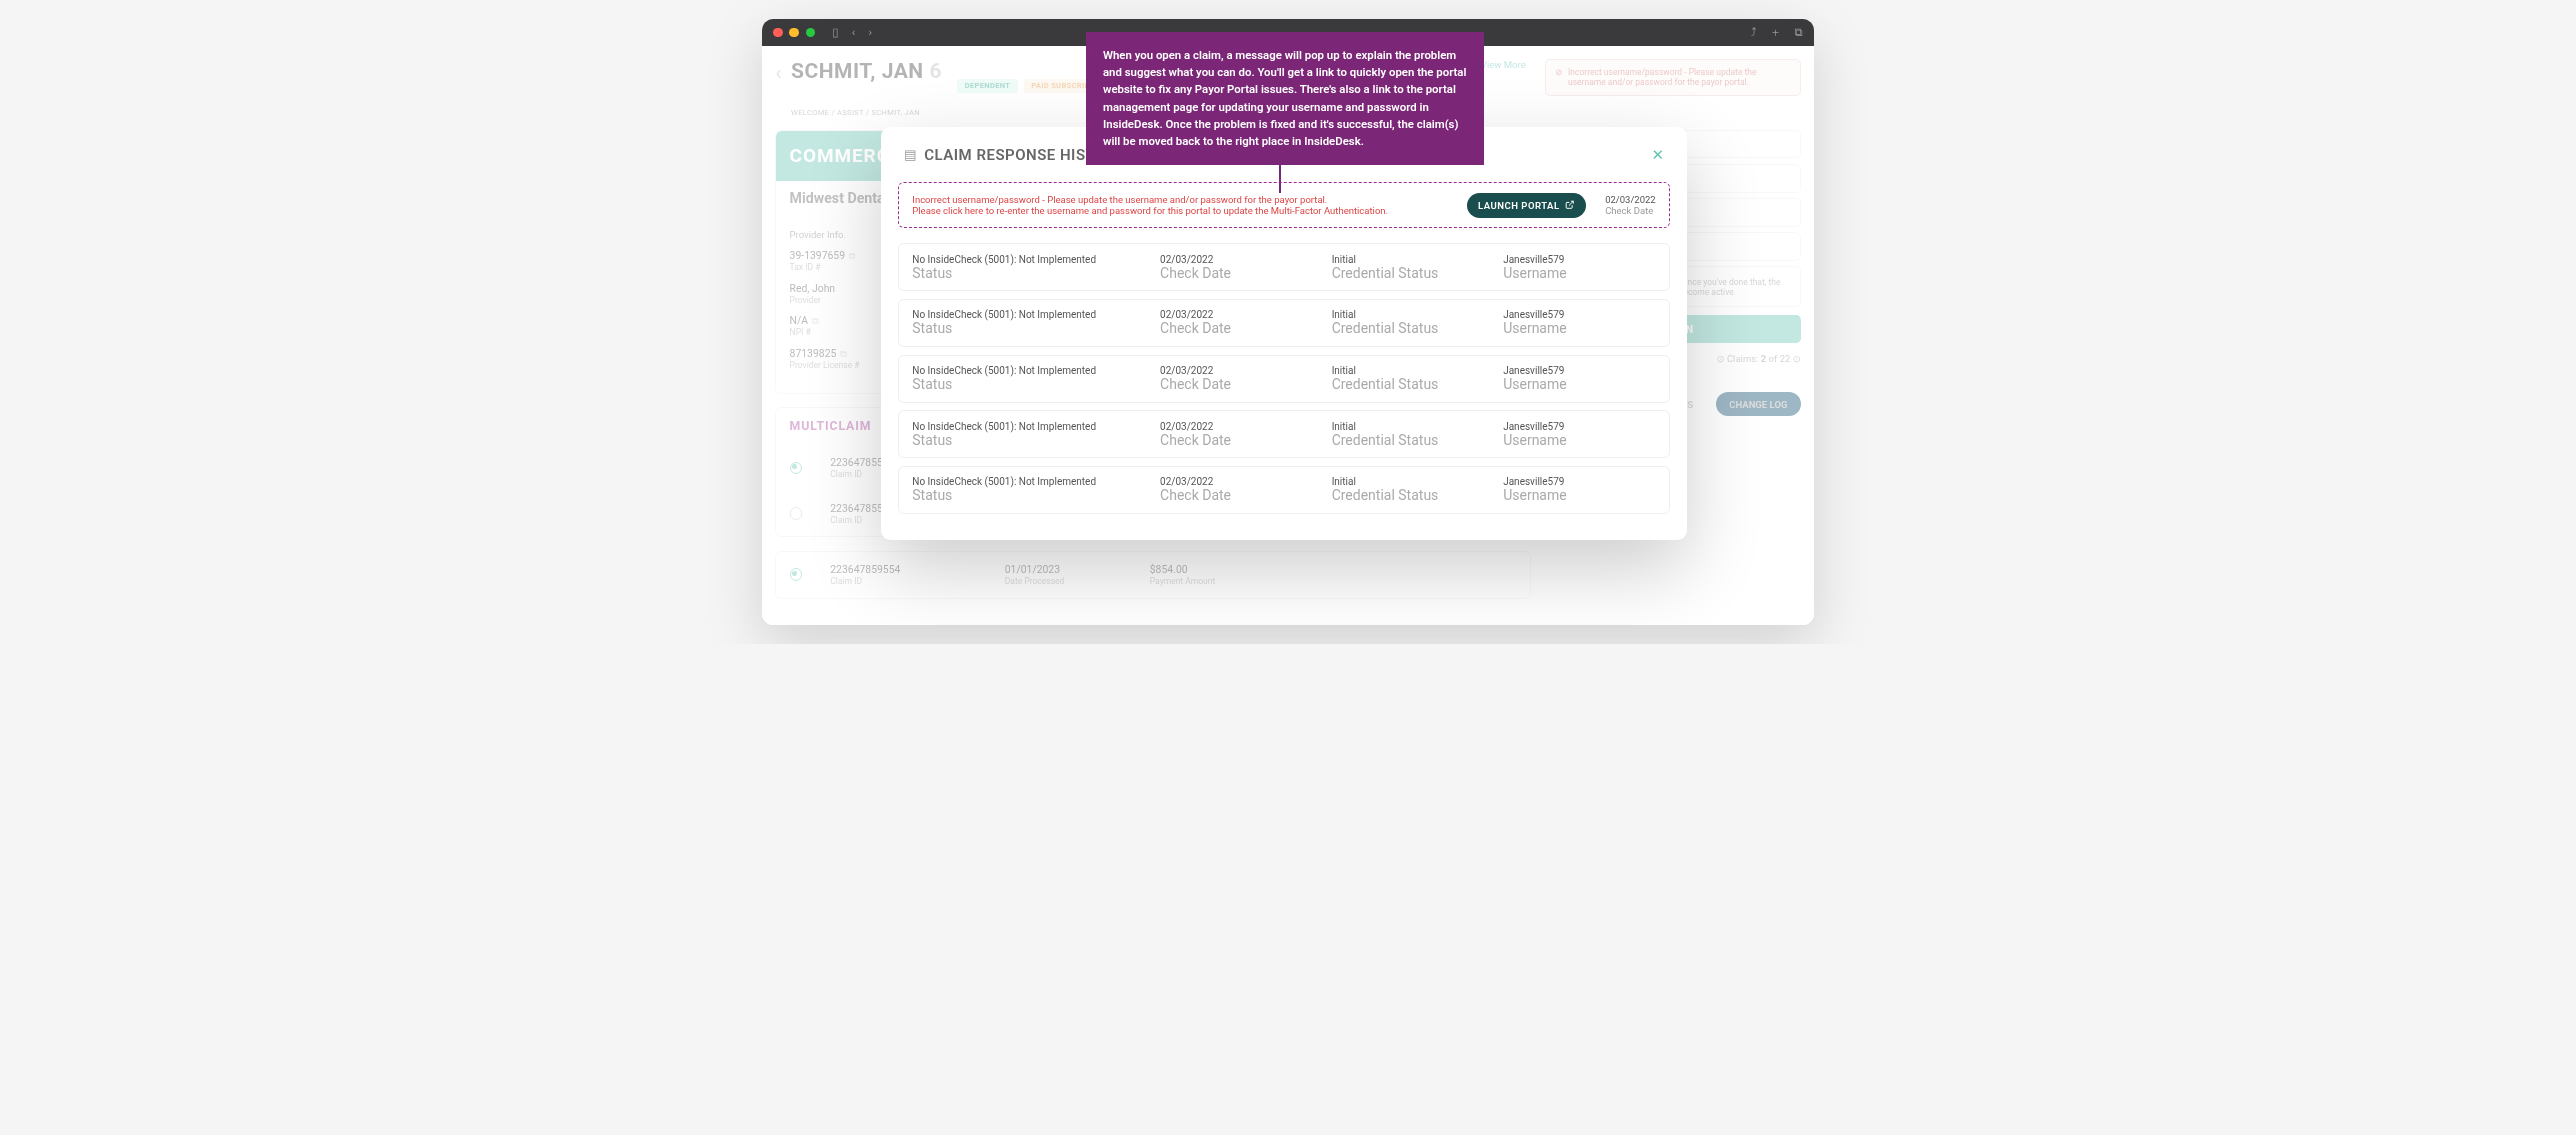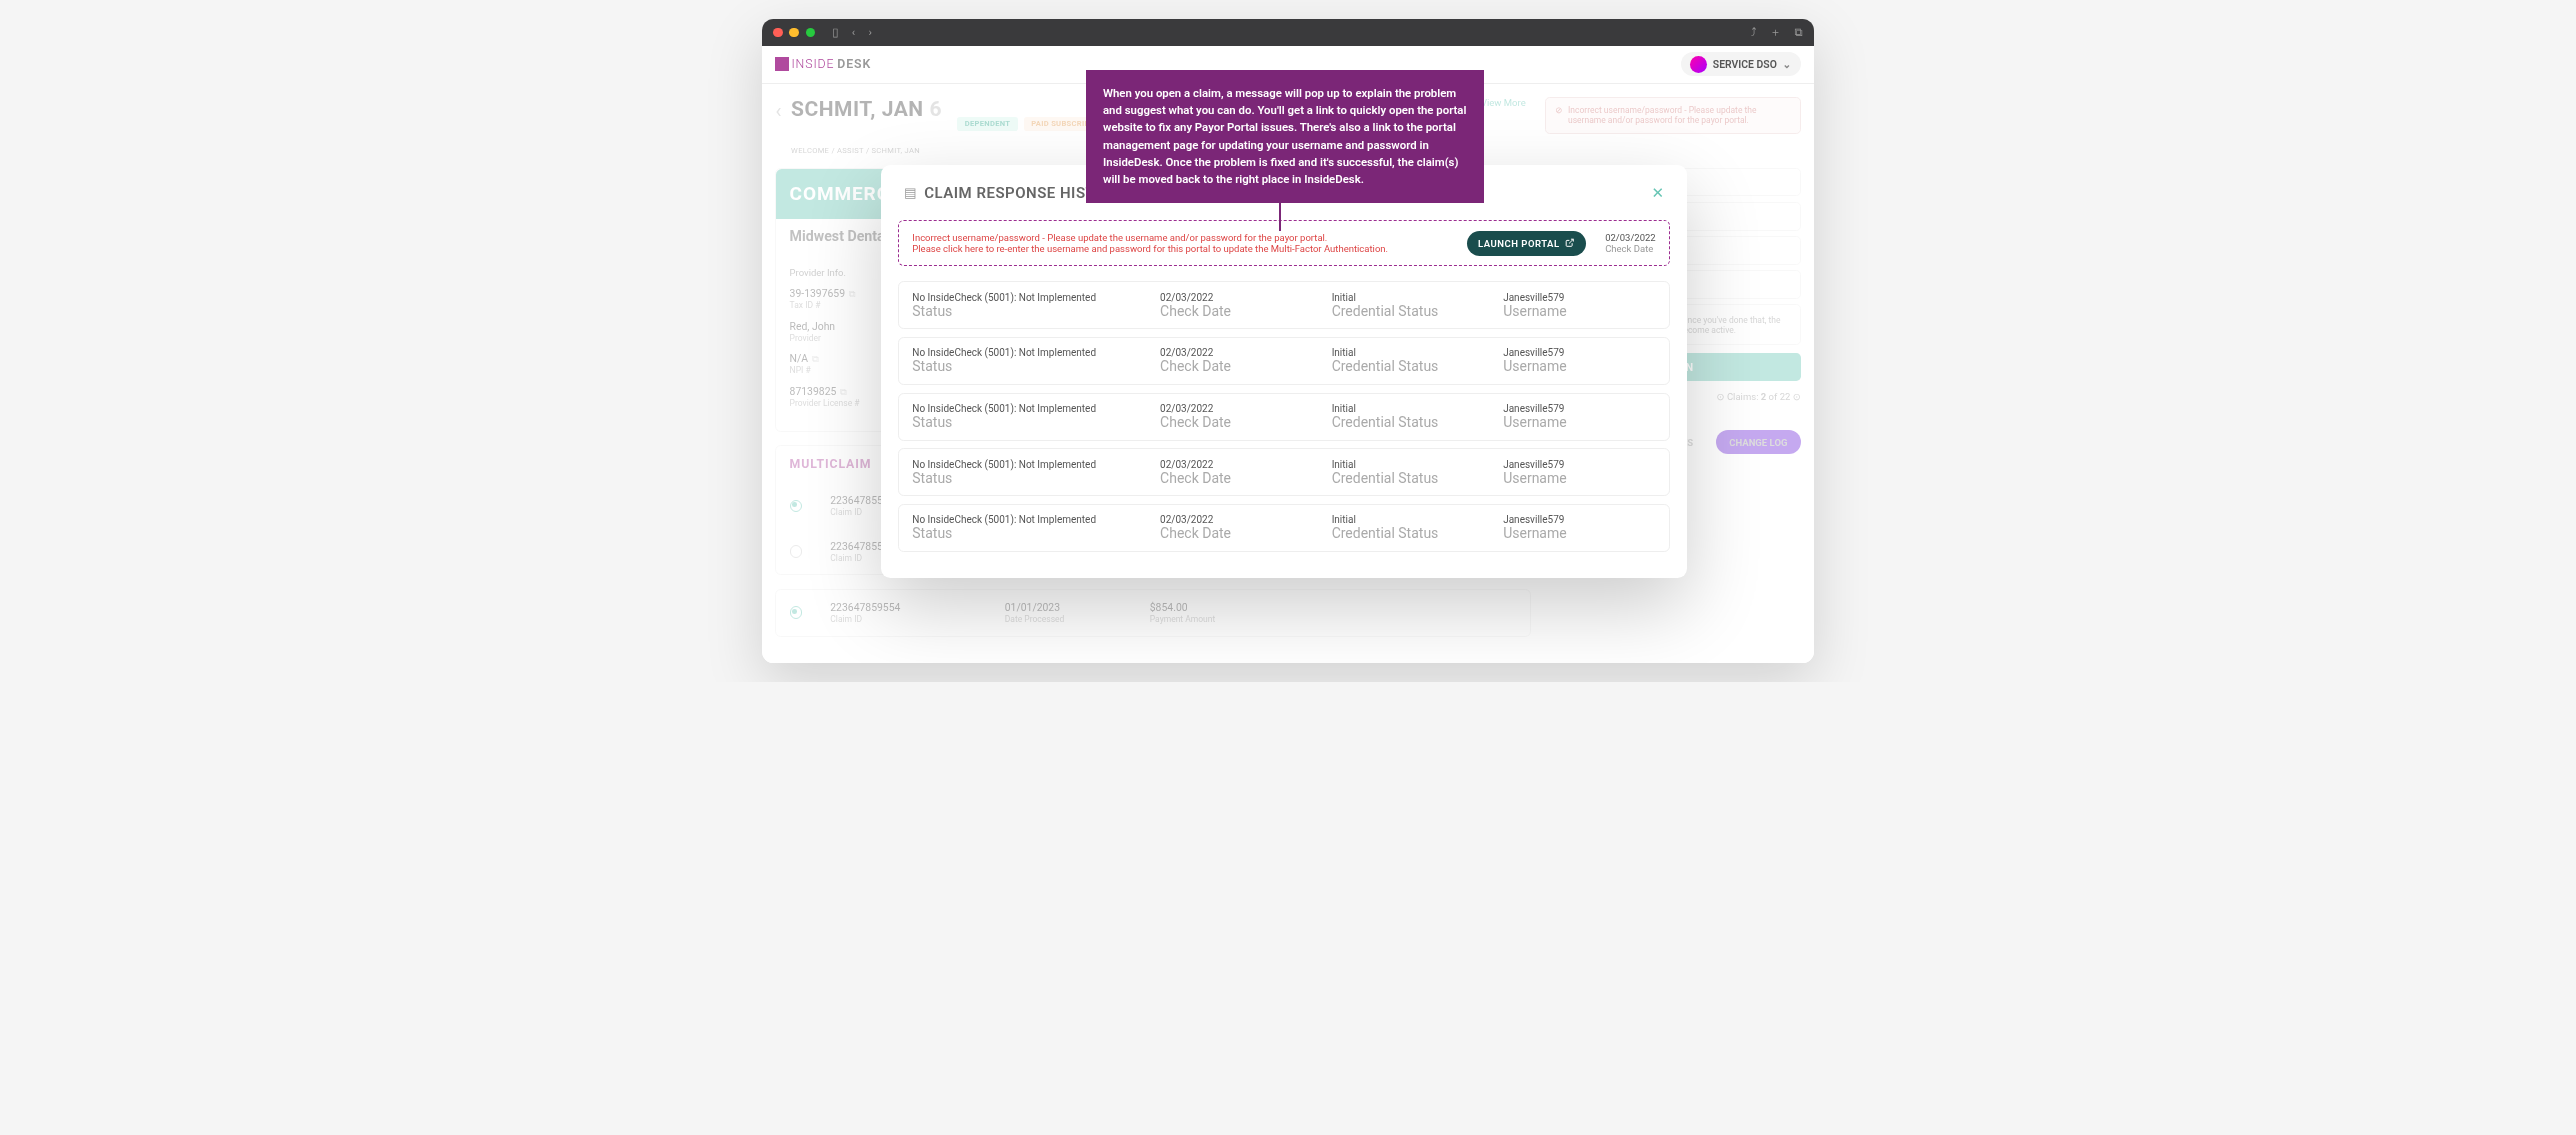--- a/index.html
+++ b/index.html
@@ -84,21 +84,21 @@
     .mc-val { font-size: 10.4px; color: #555; }
     .mc-label { font-size: 8.5px; color: #aaa; }
     .alert-box { border: 0.9px solid #e8cfcf; background: #fdf5f5; border-radius: 4.7px; padding: 7.6px 9.5px; font-size: 8.5px; color: #c77; margin-bottom: 9.5px; display:flex; gap:5.7px; }
     .accordion-row { border: 0.9px solid #eee; border-radius: 4.7px; height: 28.4px; margin-bottom: 5.7px; }
     .tip-box { border: 0.9px solid #eee; border-radius: 4.7px; padding: 9.5px; font-size: 8.5px; color: #999; text-align:center; margin-bottom:7.6px; }
     .btn-pill { width: 100%; background: #67c5b4; color: white; font-weight: 700; padding: 7.6px; border-radius: 4.7px; text-align: center; font-size: 10.4px; margin-bottom: 9.5px; }
     .claims-nav { font-size: 9.5px; color: #999; text-align: right; }
     .tabs { display: flex; gap: 9.5px; justify-content: flex-end; margin-top: 28.4px; }
     .tab { font-size: 9.5px; padding: 6.6px 13.3px; border-radius: 13.3px; font-weight: 700; }
     .tab-notes { color: #aaa; }
-    .tab-change { background: #6d28d9; color: #aaa; }
+    .tab-change { background: #0c4a6e; color: #aaa; }
     
     
     .modal {
       position: absolute;
       top: 81px;
       left: 119px;
       width: 806px;
       background: #fff;
       border-radius: 9.5px;
       box-shadow: 0 28.4px 76px rgba(0,0,0,0.2);
@@ -193,32 +193,20 @@
       <span class="chrome-icon">‹</span>
       <span class="chrome-icon">›</span>
     </div>
     <div class="chrome-icons-right">
       <span class="chrome-icon">⤴</span>
       <span class="chrome-icon">＋</span>
       <span class="chrome-icon">⧉</span>
     </div>
   </div>
 
-  <div class="app-header">
-    <div class="logo">
-      <div class="logo-mark"></div>
-      <span class="logo-text">INSIDE</span>
-        <span class="logo-text logo-text-bold">DESK</span>
-    </div>
-    <div class="user-badge">
-      <div class="avatar"></div>
-      <span>SERVICE DSO</span>
-      <span class="chevron-icon">⌄</span>
-    </div>
-  </div>
 
   <div class="content-area">
 
     <div class="callout">
       <span>When you open a claim, a message will pop up to explain the problem and suggest what you can do. You'll get a link to quickly open the portal website to fix any Payor Portal issues. There's also a link to the portal management page for updating your username and password in InsideDesk. Once the problem is fixed and it's successful, the claim(s) will be moved back to the right place in InsideDesk.</span>
     </div>
 
     <div class="dimmed-layer">
 
       <div class="page-header">

